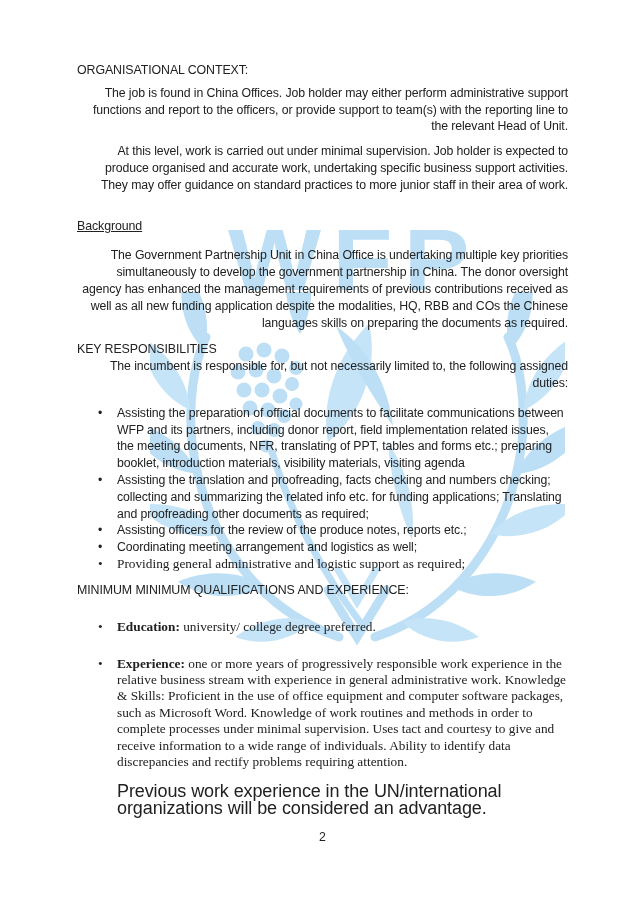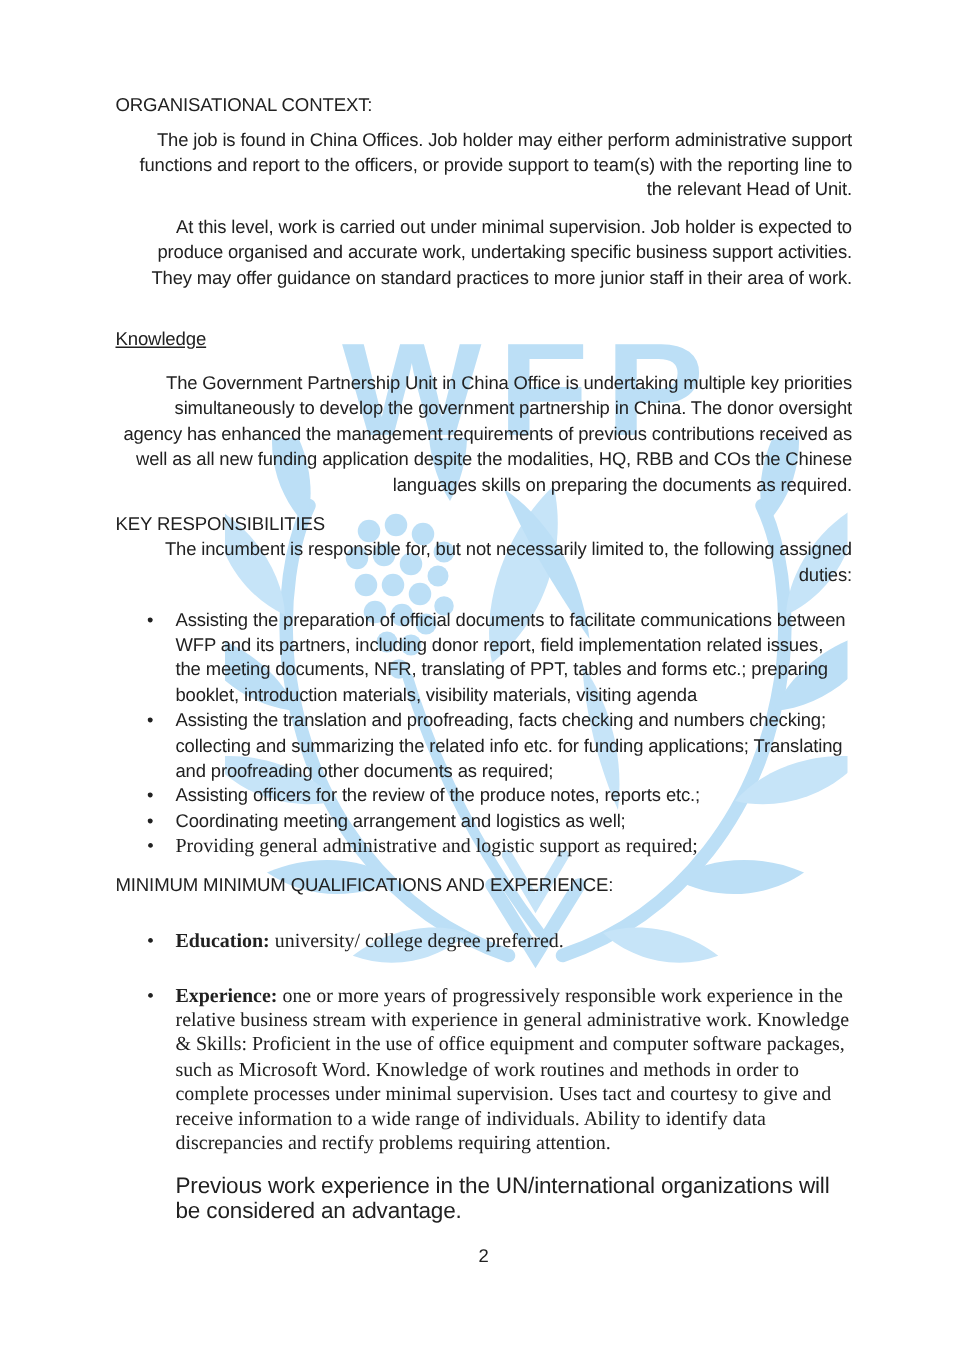--- a/index.html
+++ b/index.html
@@ -31,21 +31,21 @@
   .mt-lg{margin-top:24px;}
   .mb-md{margin-bottom:13px;}
   .tight{margin-bottom:0;}
   .bullets{margin:13px 0 0 0;}
   .brow{display:flex;font-size:12.3px;line-height:16.8px;letter-spacing:-0.1px;margin:0;}
   .bmark{flex:none;width:19px;margin-left:21px;}
   .btext{flex:1;}
   .serif{font-family:"Liberation Serif",serif;font-size:13.3px;letter-spacing:0;line-height:16.4px;}
   .qual-heading{margin-top:10px;margin-bottom:0;}
   .qrow{margin-top:20px;}
-  .note{margin:13px 0 0 40px;font-size:15px;line-height:16.8px;letter-spacing:-0.1px;}
+  .note{margin:13px 0 0 40px;font-size:18px;line-height:16.8px;letter-spacing:-0.1px;}
   .pagenum{margin-top:12px;text-align:center;font-size:12.3px;line-height:16px;}
 </style>
 </head>
 <body>
 
 <div class="page">
 
   <div class="watermark">
     <div class="wm-text">WFP</div>
     <svg class="wm-emblem" viewBox="0 0 415 365" xmlns="http://www.w3.org/2000/svg">
@@ -99,21 +99,21 @@
     </svg>
   </div>
 
   <div class="content">
 
     <div class="h">ORGANISATIONAL CONTEXT:</div>
     <p class="p">The job is found in China Offices. Job holder may either perform administrative support functions and report to the officers, or provide support to team(s) with the reporting line to the relevant Head of Unit.</p>
     <p class="p">At this level, work is carried out under minimal supervision. Job holder is expected to produce organised and accurate work, undertaking specific business support activities. They may offer guidance on standard practices to more junior staff in their area of work.</p>
 
 
-    <div class="h underline mt-lg mb-md">Knowledge</div>
+    <div class="h underline mt-lg mb-md">Background</div>
     <p class="p">The Government Partnership Unit in China Office is undertaking multiple key priorities simultaneously to develop the government partnership in China. The donor oversight agency has enhanced the management requirements of previous contributions received as well as all new funding application despite the modalities, HQ, RBB and COs the Chinese languages skills on preparing the documents as required.</p>
 
     <div class="h tight" style="margin-top:10px">KEY RESPONSIBILITIES</div>
     <p class="p tight">The incumbent is responsible for, but not necessarily limited to, the following assigned duties:</p>
 
     <div class="bullets">
       <div class="brow">
           <span class="bmark">•</span>
           <span class="btext">Assisting the preparation of official documents to facilitate communications between WFP and its partners, including donor report, field implementation related issues, the meeting documents, NFR, translating of PPT, tables and forms etc.; preparing booklet, introduction materials, visibility materials, visiting agenda</span>
         </div>

